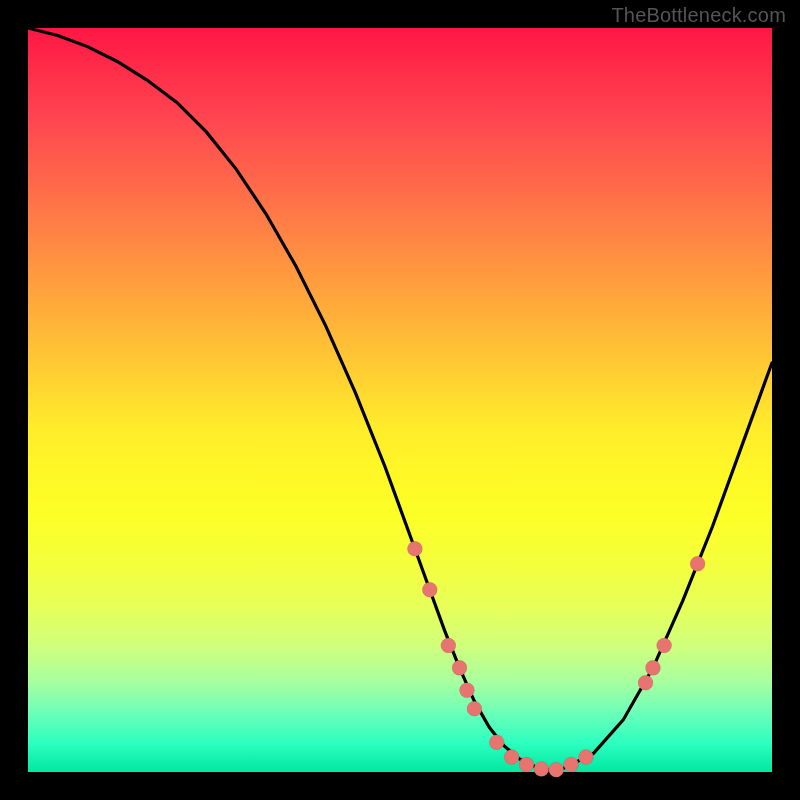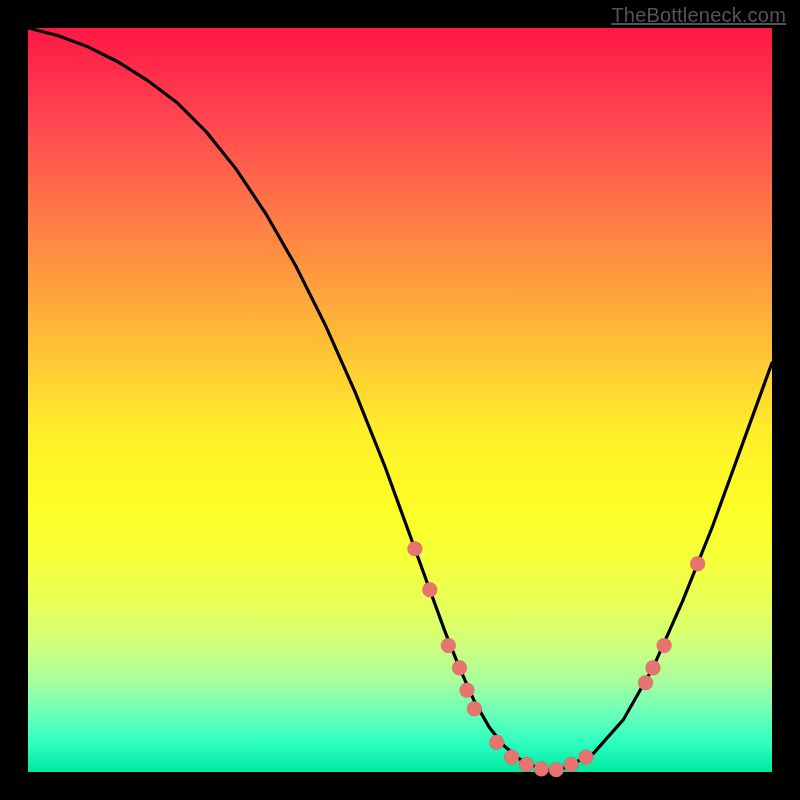--- a/index.html
+++ b/index.html
@@ -12,21 +12,20 @@
   }
   .watermark {
     position: absolute;
     top: 4px;
     right: 14px;
     color: #555;
     font-size: 20px;
     font-weight: 500;
     letter-spacing: 0.2px;
     z-index: 10;
-    text-decoration: underline;
   }
   .plot-area {
     position: absolute;
     left: 28px;
     top: 28px;
     width: 744px;
     height: 744px;
     background: linear-gradient(to bottom,
       #ff1744 0%,
       #ff2e4a 6%,

